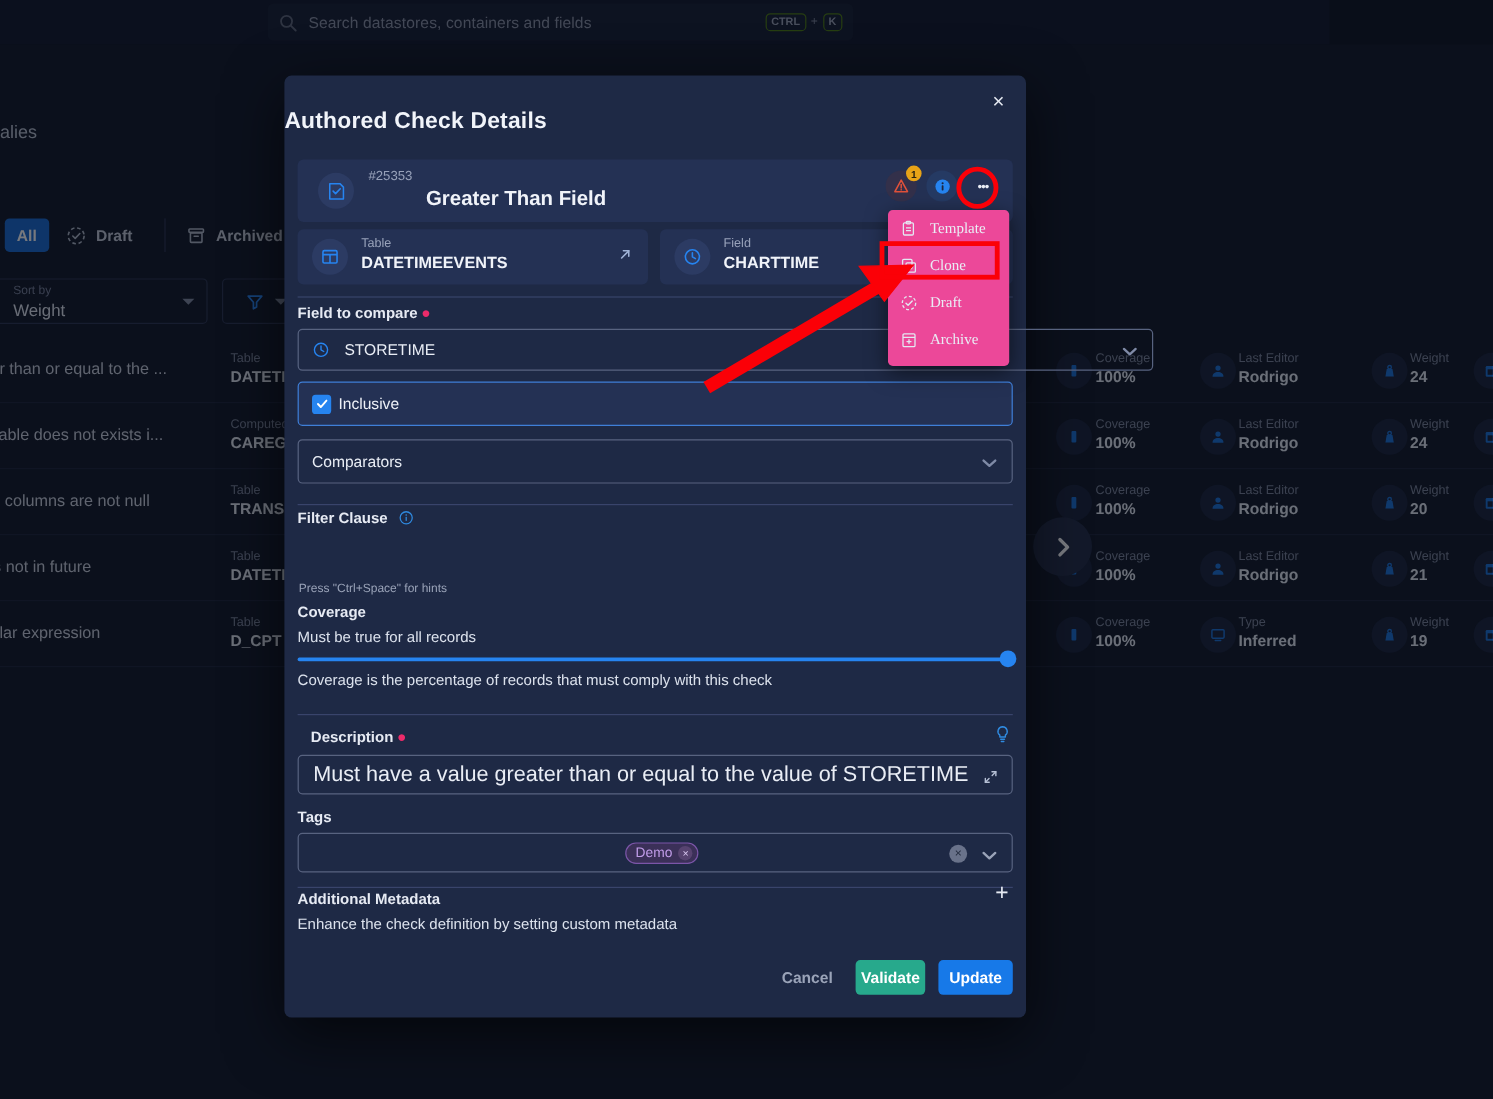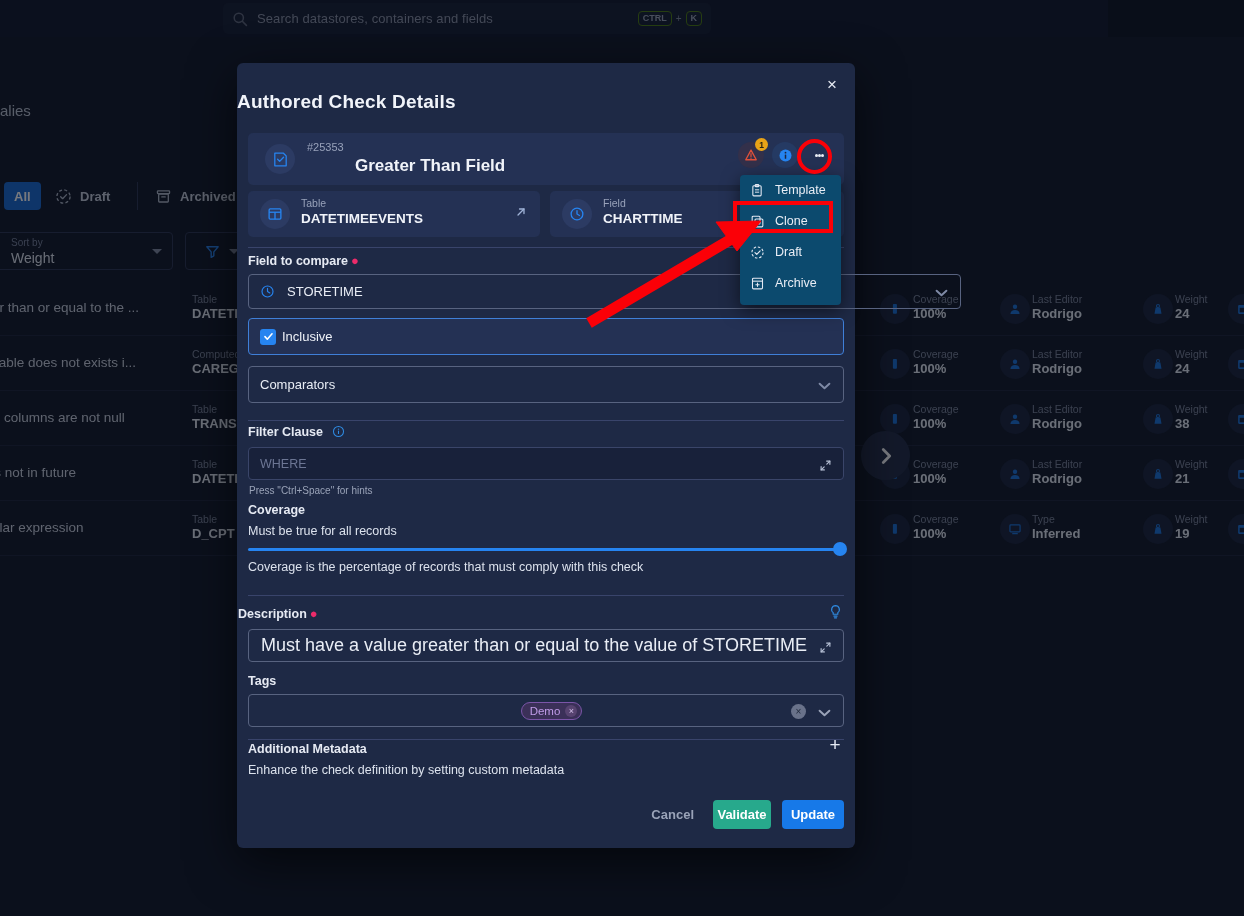--- a/index.html
+++ b/index.html
@@ -213,21 +213,21 @@
     background: #2684f0; border-radius: 2px;
   }
   .slider-thumb {
     position: absolute; left: 596px; top: 479px; width: 14px; height: 14px;
     border-radius: 50%; background: #2684f0;
   }
   .cov-note { position: absolute; left: 11px; top: 497px; color: #dce2ed; font-size: 12.5px; }
 
   .divider3 { position: absolute; left: 11px; top: 532px; width: 596px; height: 1px; background: #39446b; }
 
-  .lbl-desc { left: 1px; top: 543px; }
+  .lbl-desc { left: 22px; top: 543px; }
   .bulb { position: absolute; right: 12px; top: 541px; }
   .inp-desc {
     position: absolute; left: 11px; top: 566px; width: 596px; height: 33px;
     border: 1px solid #586380; border-radius: 4px; display: flex; align-items: center;
   }
   .desc-val { margin-left: 12px; color: #e9edf5; font-size: 18px; }
 
   .lbl-tags { left: 11px; top: 611px; }
   .inp-tags {
     position: absolute; left: 11px; top: 631px; width: 596px; height: 33px;
@@ -261,22 +261,23 @@
   .footer { position: absolute; left: 11px; top: 737px; width: 596px; height: 30px; }
   .btn { position: absolute; height: 29px; border-radius: 4px; display: flex; align-items: center;
          justify-content: center; font-size: 13px; font-weight: bold; cursor: pointer; }
   .btn-cancel { right: 142px; top: 0; color: #9aa3b8; background: transparent; padding: 0 8px; }
   .btn-validate { right: 73px; top: 0; width: 58px; background: #27a98c; color: #ffffff; }
   .btn-update { right: 0; top: 0; width: 62px; background: #1779e8; color: #ffffff; }
 
   
   .menu {
     position: absolute; left: 740px; top: 175px; width: 101px; height: 130px;
-    background: #0c4a6e; border-radius: 4px; z-index: 25;
+    background: #ec4899; border-radius: 4px; z-index: 25;
     box-shadow: 0 5px 18px rgba(0,0,0,.55);
+    font-family: Liberation Serif, serif;
   }
   .menu-item {
     position: relative; height: 31px; display: flex; align-items: center;
     color: #e9edf5; font-size: 12.5px; padding-left: 10px; gap: 10px; cursor: pointer;
   }
   .menu-item .m-lab { line-height: 1; }
 
   .clone-hl {
     position: absolute; left: 733px; top: 201px; width: 100px; height: 32px;
     border: 4px solid #fb0007; z-index: 28; pointer-events: none;
@@ -469,21 +470,21 @@
           <div class="cell-val">Rodrigo</div>
         </div>
         <div class="ico-circle cell-w-ico">
           <svg viewBox="0 0 16 16" width="14" height="14">
               <path d="M4 13.4l1.3-7h5.4l1.3 7z" fill="#1a72d8"></path>
               <circle cx="8" cy="4.6" r="1.7" fill="none" stroke="#1a72d8" stroke-width="1.3"></circle>
             </svg>
         </div>
         <div class="cell cell-w">
           <div class="cell-lab">Weight</div>
-          <div class="cell-val">38</div>
+          <div class="cell-val">20</div>
         </div>
         <div class="ico-circle cell-cal-ico">
           <svg viewBox="0 0 16 16" width="14" height="14">
               <rect x="2.4" y="3.4" width="11.2" height="10.2" rx="1.2" fill="#1a72d8"></rect>
               <rect x="4.2" y="6.6" width="7.6" height="5.2" fill="#16203a"></rect>
             </svg>
         </div>
       </div>
 
       <div class="row">
@@ -690,30 +691,20 @@
 
     <div class="divider2"></div>
 
     <div class="f-label lbl-filter">
       <span>Filter Clause</span>
       <span style="margin-left:5px;vertical-align:-2px;display:inline-block">
         <svg viewBox="0 0 16 16" width="13" height="13">
             <circle cx="8" cy="8" r="6.2" fill="none" stroke="#2f8ae0" stroke-width="1.3"></circle>
             <circle cx="8" cy="5.1" r="0.85" fill="#2f8ae0"></circle>
             <rect x="7.35" y="6.8" width="1.3" height="4.4" rx="0.5" fill="#2f8ae0"></rect>
-          </svg>
-      </span>
-    </div>
-    <div class="inp-filter">
-      <span class="filter-ph">WHERE</span>
-      <span class="expand-ico">
-        <svg viewBox="0 0 16 16" width="13" height="13">
-            <path d="M9.4 2.6h4v4" fill="none" stroke="#b7c1d6" stroke-width="1.4" stroke-linecap="round" stroke-linejoin="round"></path>
-            <path d="M6.6 13.4h-4v-4" fill="none" stroke="#b7c1d6" stroke-width="1.4" stroke-linecap="round" stroke-linejoin="round"></path>
-            <path d="M13.4 2.6L9.6 6.4M2.6 13.4l3.8-3.8" stroke="#b7c1d6" stroke-width="1.4" stroke-linecap="round"></path>
           </svg>
       </span>
     </div>
     <div class="hint">Press "Ctrl+Space" for hints</div>
 
     <div class="f-label lbl-cov">Coverage</div>
     <div class="cov-sub">Must be true for all records</div>
     <div class="slider-track"></div>
     <div class="slider-thumb"></div>
     <div class="cov-note">Coverage is the percentage of records that must comply with this check</div>

